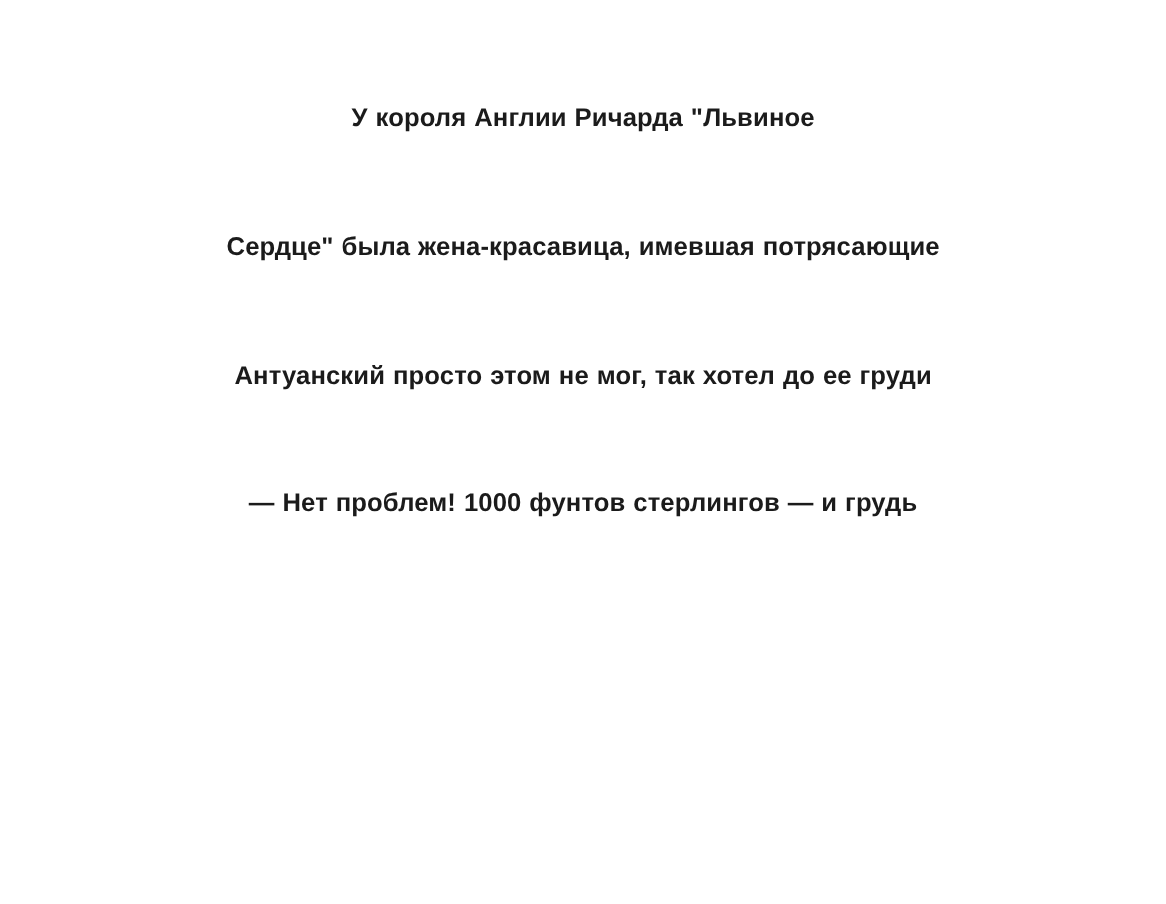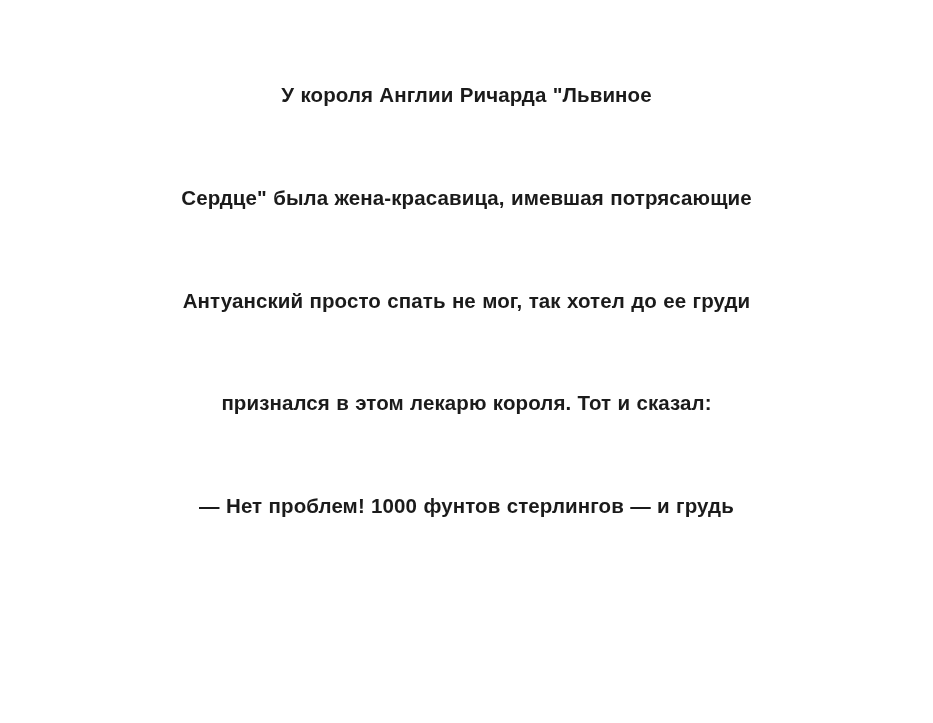--- a/index.html
+++ b/index.html
@@ -39,22 +39,21 @@
     display: block;
   }
 </style>
 </head>
 <body>
 
 <div id="page">
   <div class="text-block">
     <span class="line">У короля Англии Ричарда "Львиное</span>
     <span class="line">Сердце" была жена-красавица, имевшая потрясающие</span>
-    <span class="line">Антуанский просто спать не мог, так хотел до ее груди</span>
-    <span class="line">признался в этом лекарю короля. Тот и сказал:</span>
+    <span class="line">Антуанский просто этом не мог, так хотел до ее груди</span>
     <span class="line">— Нет проблем! 1000 фунтов стерлингов — и грудь</span>
     
     
     
     
     
     
     
     
     

